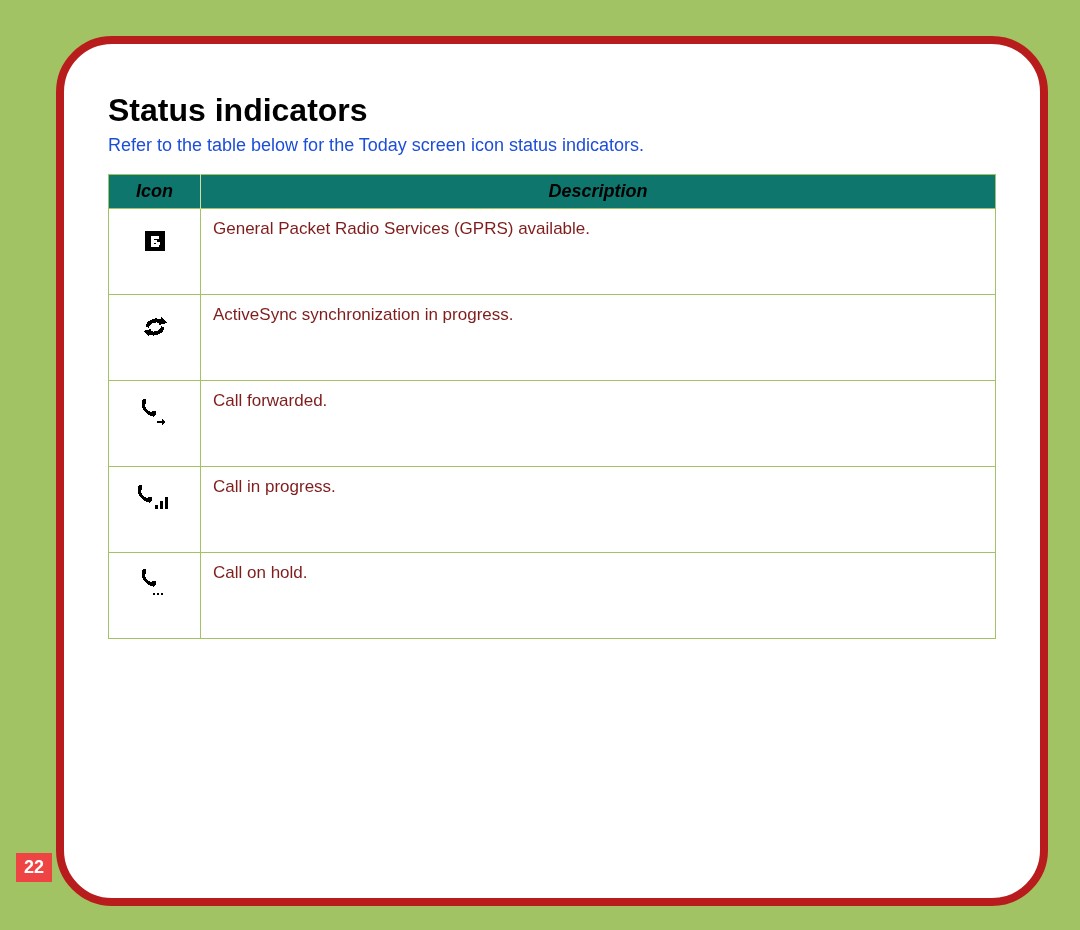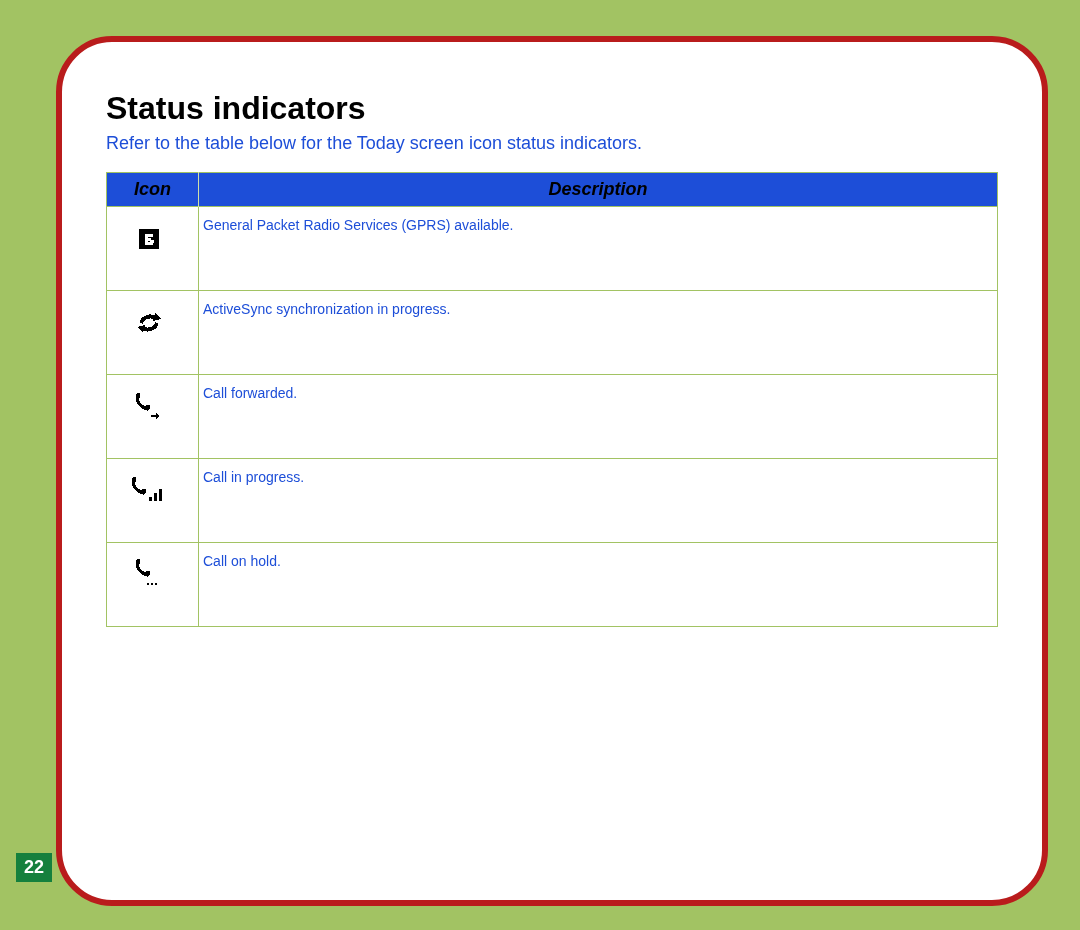--- a/index.html
+++ b/index.html
@@ -11,76 +11,76 @@
     position: relative;
     overflow: hidden;
   }
   .page {
     position: absolute;
     left: 56px;
     top: 36px;
     width: 992px;
     height: 870px;
     background: #ffffff;
-    border: 6px solid #b91c1c;
+    border: 8px solid #b91c1c;
     border-radius: 56px;
     padding: 48px 44px 20px 44px;
   }
   .title {
     font-size: 32px;
     font-weight: bold;
     color: #000;
     margin-bottom: 6px;
   }
   .subtitle {
     font-size: 18px;
     color: #1d4ed8;
     margin-bottom: 18px;
   }
   table.indicators {
     width: 100%;
     border-collapse: collapse;
     border: 1px solid #a2c363;
   }
   table.indicators th {
-    background: #1d4ed8;
+    background: #0f766e;
     color: #000;
     font-style: italic;
     font-weight: bold;
     font-size: 18px;
     text-align: center;
     padding: 6px 8px;
     border-right: 1px solid #cfe0a8;
   }
   table.indicators th:last-child { border-right: none; }
   table.indicators td {
     border-top: 1px solid #a2c363;
     border-right: 1px solid #a2c363;
-    padding: 10px 12px 26px 4px;
+    padding: 10px 12px 26px 12px;
     vertical-align: top;
-    font-size: 14px;
-    color: #1d4ed8;
+    font-size: 17px;
+    color: #7f1d1d;
   }
   table.indicators td:last-child { border-right: none; }
   .icon-cell {
     width: 92px;
     text-align: center;
     padding-top: 8px;
     padding-bottom: 8px;
   }
   .icon-box {
     display: inline-block;
     width: 44px;
     height: 44px;
   }
   .page-number {
     position: absolute;
     left: 16px;
     bottom: 48px;
-    background: #15803d;
+    background: #ef4444;
     color: #fff;
     font-weight: bold;
     font-size: 18px;
     padding: 4px 8px;
   }
   svg { shape-rendering: crispEdges; }
 </style>
 </head>
 <body>
 

